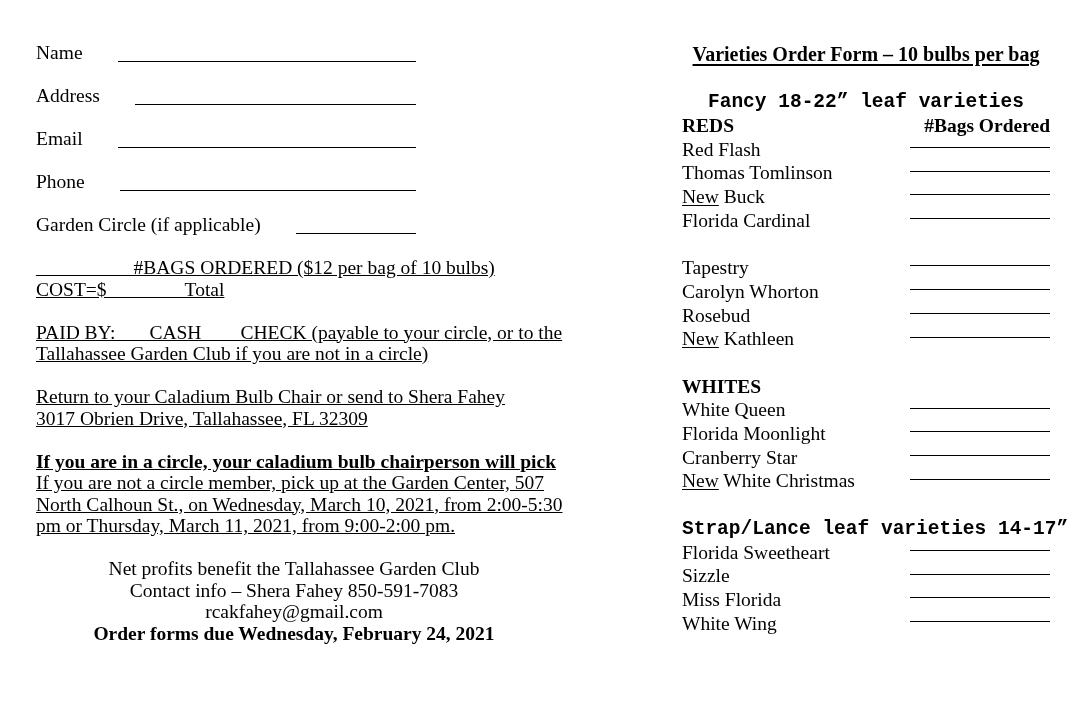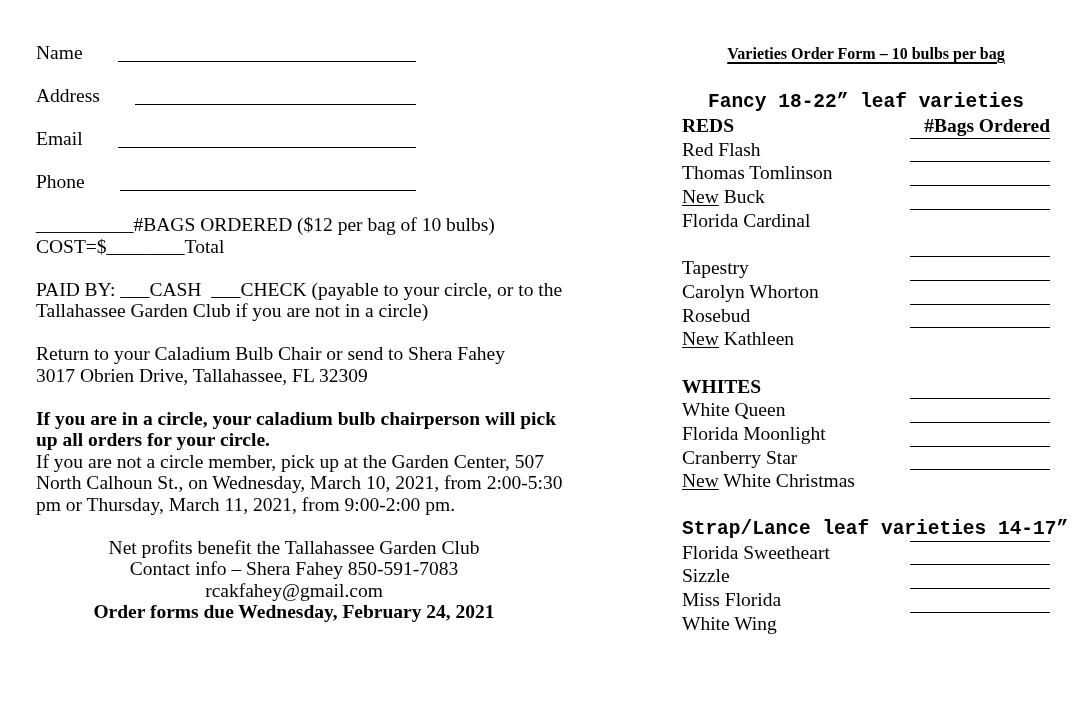--- a/index.html
+++ b/index.html
@@ -13,52 +13,52 @@
     overflow: hidden;
   }
   .page { position: relative; width: 1088px; height: 704px; background: #fff; }
 
   
   .col-left {
     position: absolute; left: 36px; top: 42px; width: 516px;
     line-height: 21.5px;
   }
   .line { height: 21.5px; line-height: 21.5px; white-space: pre; }
-  .para { margin-bottom: 21.5px; }
+  .para { margin-bottom: 21.5px; text-decoration: underline; }
   .b { font-weight: bold; }
   .field-row {
     display: flex; width: 380px; height: 21.5px; margin-bottom: 21.5px;
     line-height: 21.5px;
     gap: 35px;
   }
   .field-label { white-space: pre; }
   .fill-line { flex: 1; border-bottom: 1.5px solid #000; margin-bottom: 2px; }
   .footer { text-align: center; margin-top: 15px; }
 
   
   .col-right {
     position: absolute; left: 682px; top: 42px; width: 368px;
     line-height: 23.7px;
   }
   .v-title {
-    font-weight: bold; font-size: 16px; line-height: 24px;
+    font-weight: bold; font-size: 20px; line-height: 24px;
     text-align: center; margin-bottom: 24px;
     text-decoration: underline;
     text-decoration-thickness: 2px;
     text-underline-offset: 3px;
     white-space: pre;
   }
   .subtitle { font-weight: bold; text-align: center; line-height: 24px; white-space: pre; font-family: Liberation Mono, monospace; }
   .group { margin-bottom: 23.7px; }
   .vrow {
     display: grid; grid-template-columns: 1fr 180px;
     height: 23.7px; line-height: 23.7px;
   }
   .vrow .c1 { white-space: pre; }
-  .vrow .c2 { display: flex; justify-content: flex-end; align-items: flex-start; }
+  .vrow .c2 { display: flex; justify-content: flex-end; align-items: center; }
   .group-name { font-weight: bold; }
   .bags-header { font-weight: bold; line-height: 23.7px; white-space: pre; }
   .blank {
     display: inline-block; width: 140px; height: 0;
     border-bottom: 1.5px solid #000; margin-bottom: 4px;
   }
   .u { text-decoration: underline; text-underline-offset: 2px; }
 </style>
 </head>
 <body>
@@ -77,40 +77,43 @@
           <span class="fill-line"></span>
         </div>
         <div class="field-row">
           <span class="field-label">Email</span>
           <span class="fill-line"></span>
         </div>
         <div class="field-row">
           <span class="field-label">Phone</span>
           <span class="fill-line"></span>
         </div>
+        <div class="field-row">
+          <span class="field-label">Garden Circle (if applicable)</span>
+          <span class="fill-line"></span>
+        </div>
       </div>
 
     <div class="para">
       <div class="line">__________#BAGS ORDERED ($12 per bag of 10 bulbs)</div>
       <div class="line">COST=$________Total</div>
     </div>
 
     <div class="para">
       <div class="line">PAID BY: ___CASH  ___CHECK (payable to your circle, or to the</div>
       <div class="line">Tallahassee Garden Club if you are not in a circle)</div>
     </div>
 
     <div class="para">
       <div class="line">Return to your Caladium Bulb Chair or send to Shera Fahey</div>
       <div class="line">3017 Obrien Drive, Tallahassee, FL 32309</div>
     </div>
 
     <div class="para">
       <div class="line b">If you are in a circle, your caladium bulb chairperson will pick</div>
-      <div class="line b">up all orders for your circle.</div>
       <div class="line">If you are not a circle member, pick up at the Garden Center, 507</div>
       <div class="line">North Calhoun St., on Wednesday, March 10, 2021, from 2:00-5:30</div>
       <div class="line">pm or Thursday, March 11, 2021, from 9:00-2:00 pm.</div>
     </div>
 
     <div class="footer">
       <div class="line">Net profits benefit the Tallahassee Garden Club</div>
       <div class="line">Contact info – Shera Fahey 850-591-7083</div>
       <div class="line">rcakfahey@gmail.com</div>
       <div class="line b">Order forms due Wednesday, February 24, 2021</div>

